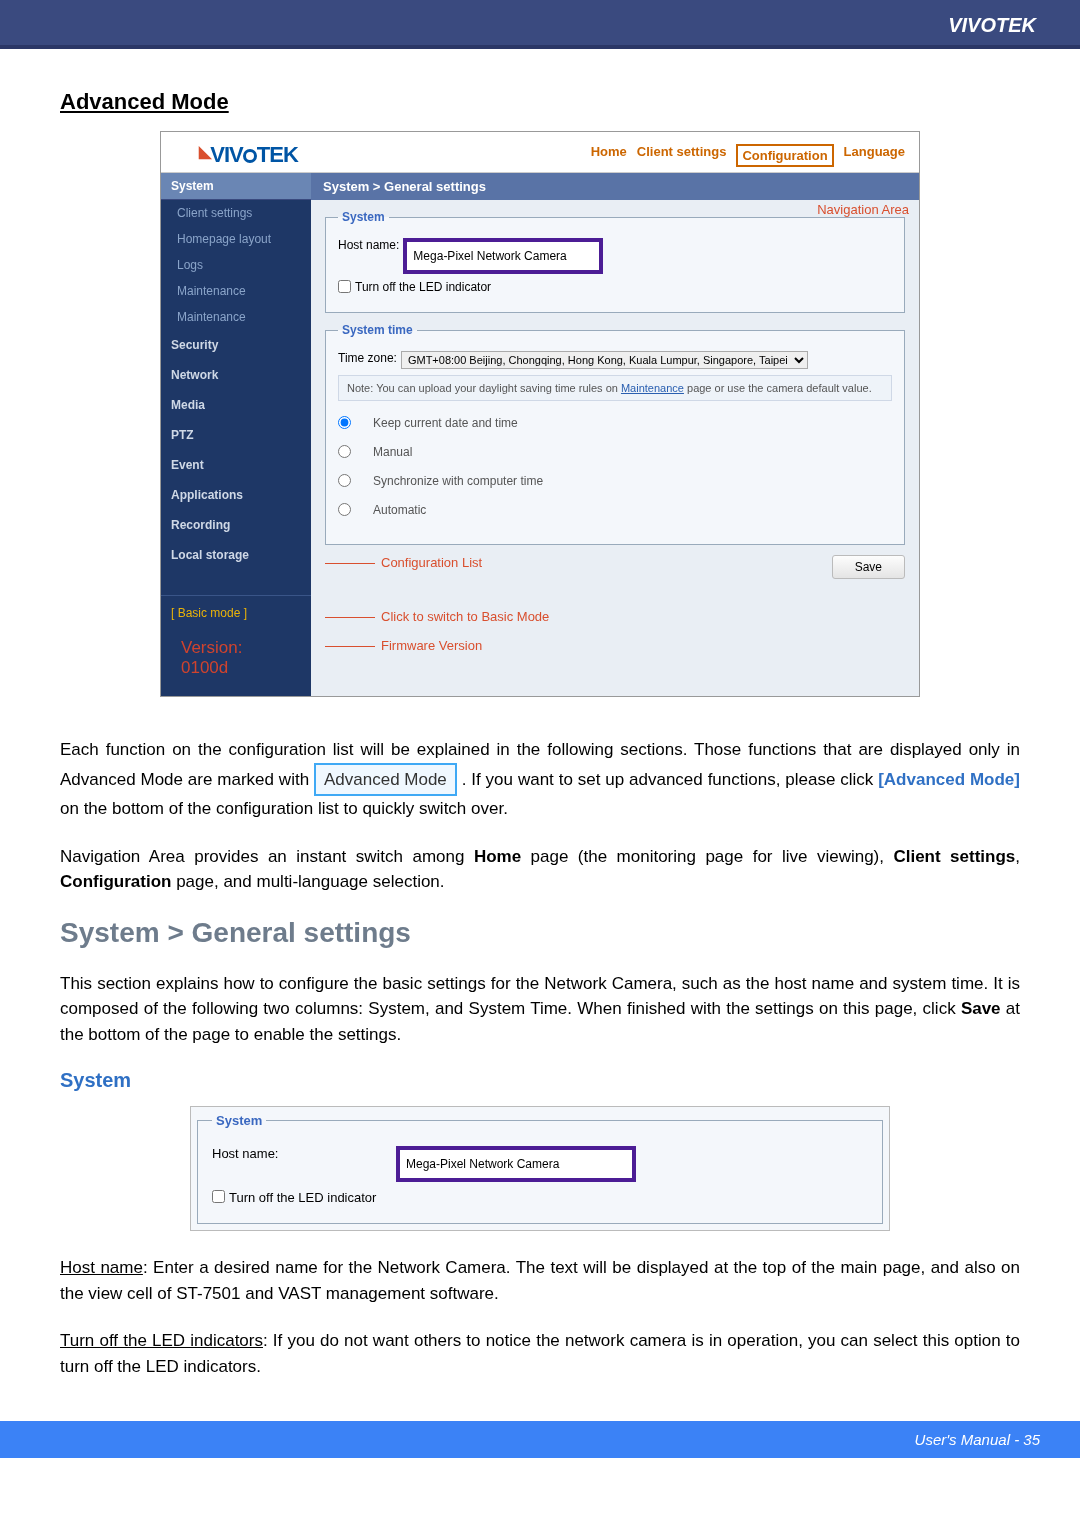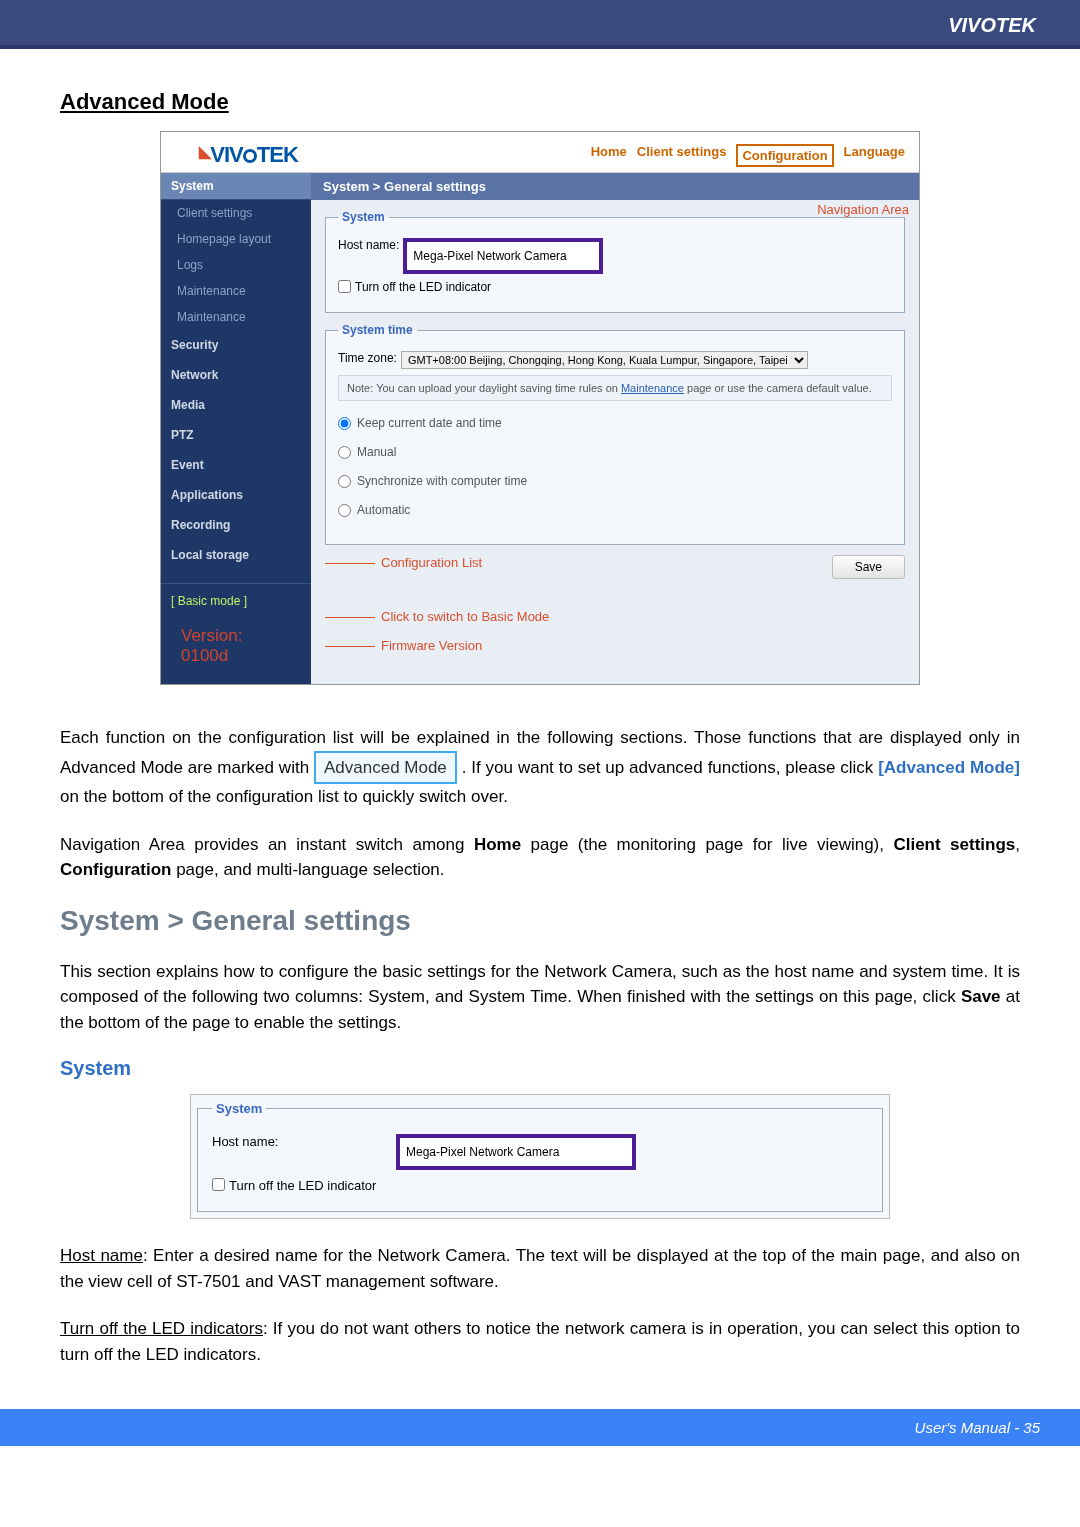--- a/index.html
+++ b/index.html
@@ -91,24 +91,24 @@
     color: #8aa4c9;
     padding: 6px 16px;
     cursor: pointer;
   }
   .sidebar .cat {
     color: #cfd8e6;
     font-weight: bold;
     padding: 8px 10px;
   }
   .sidebar .basic-mode {
-    color: #bef264;
+    color: #eab308;
     padding: 10px;
     border-top: 1px solid #3a5588;
-    margin-top: 13px;
+    margin-top: 25px;
     cursor: pointer;
   }
   .sidebar .version {
     color: #d0432d;
     padding: 8px 20px;
     font-size: 17px;
   }
   .content-area {
     flex: 1;
     background: #e9eef4;
@@ -152,21 +152,21 @@
   }
   .note-box {
     background: #eef3f9;
     border: 1px solid #cfd8e6;
     padding: 6px 8px;
     font-size: 11px;
     color: #555;
     margin: 6px 0;
   }
   .note-box a { color: #2a5fb0; text-decoration: underline; }
-  .radio-row { display:flex; align-items:flex-end; gap:6px; margin:15px 0; font-size:12px; color:#555;}
+  .radio-row { display:flex; align-items:flex-start; gap:22px; margin:15px 0; font-size:12px; color:#555;}
   .save-btn {
     float: right;
     background: linear-gradient(#fdfdfd,#e4e4e4);
     border: 1px solid #bbb;
     border-radius: 3px;
     padding: 4px 22px;
     font-size: 12px;
     cursor: pointer;
   }
   .annot {

